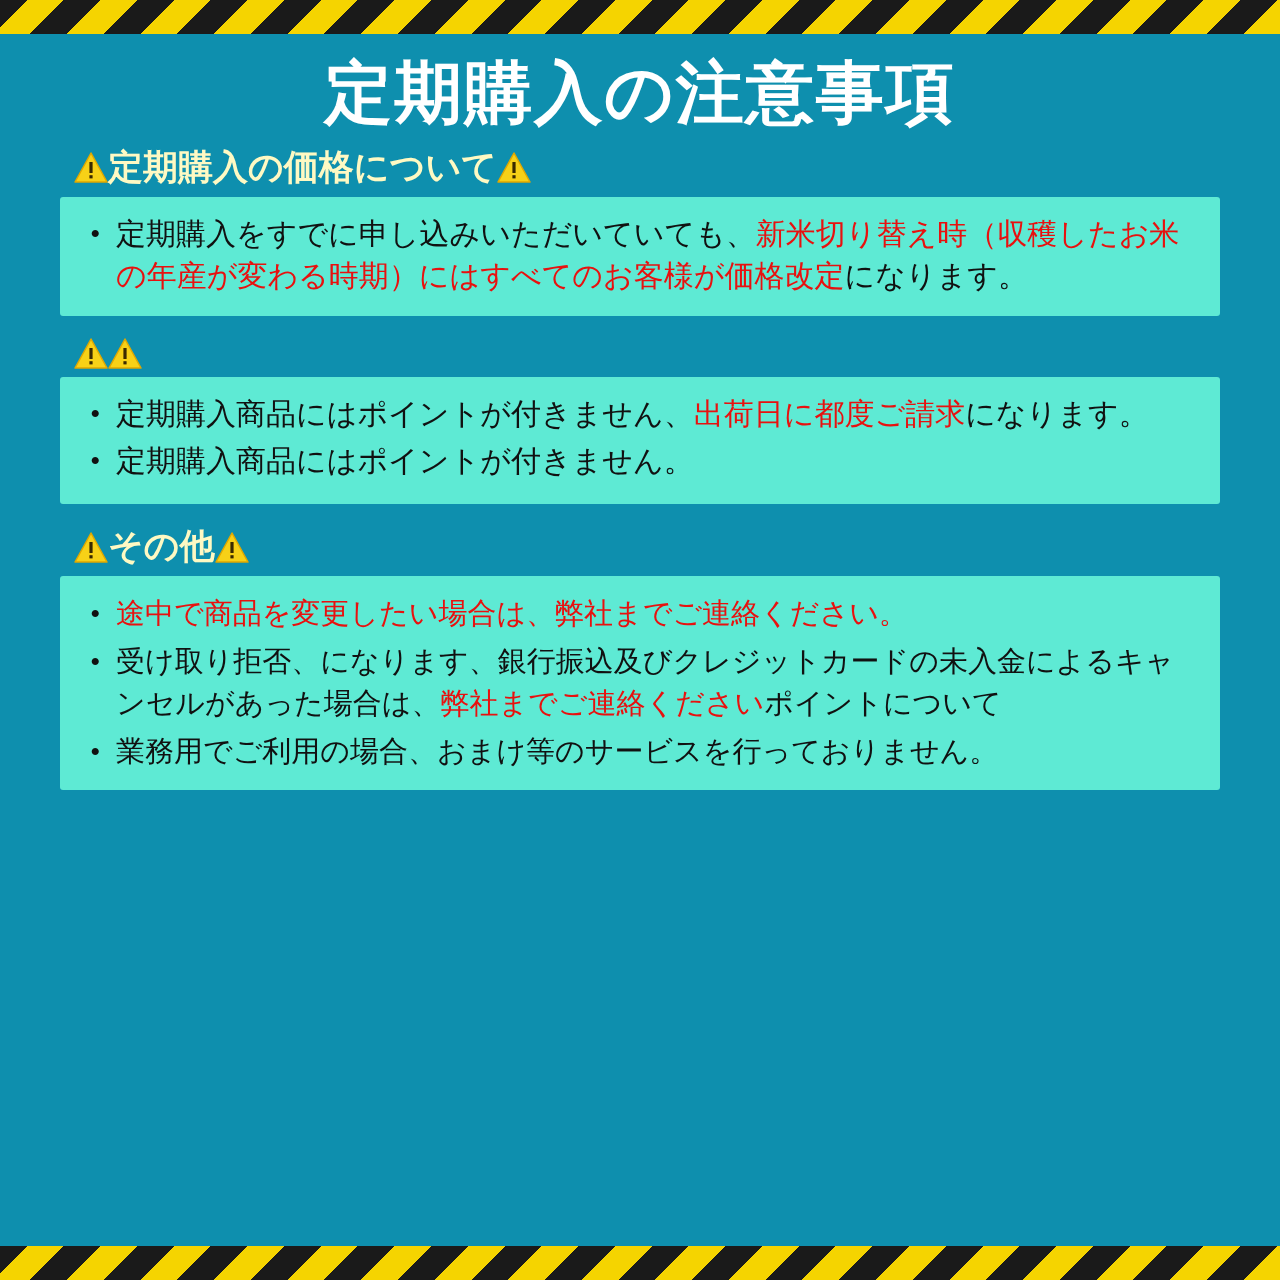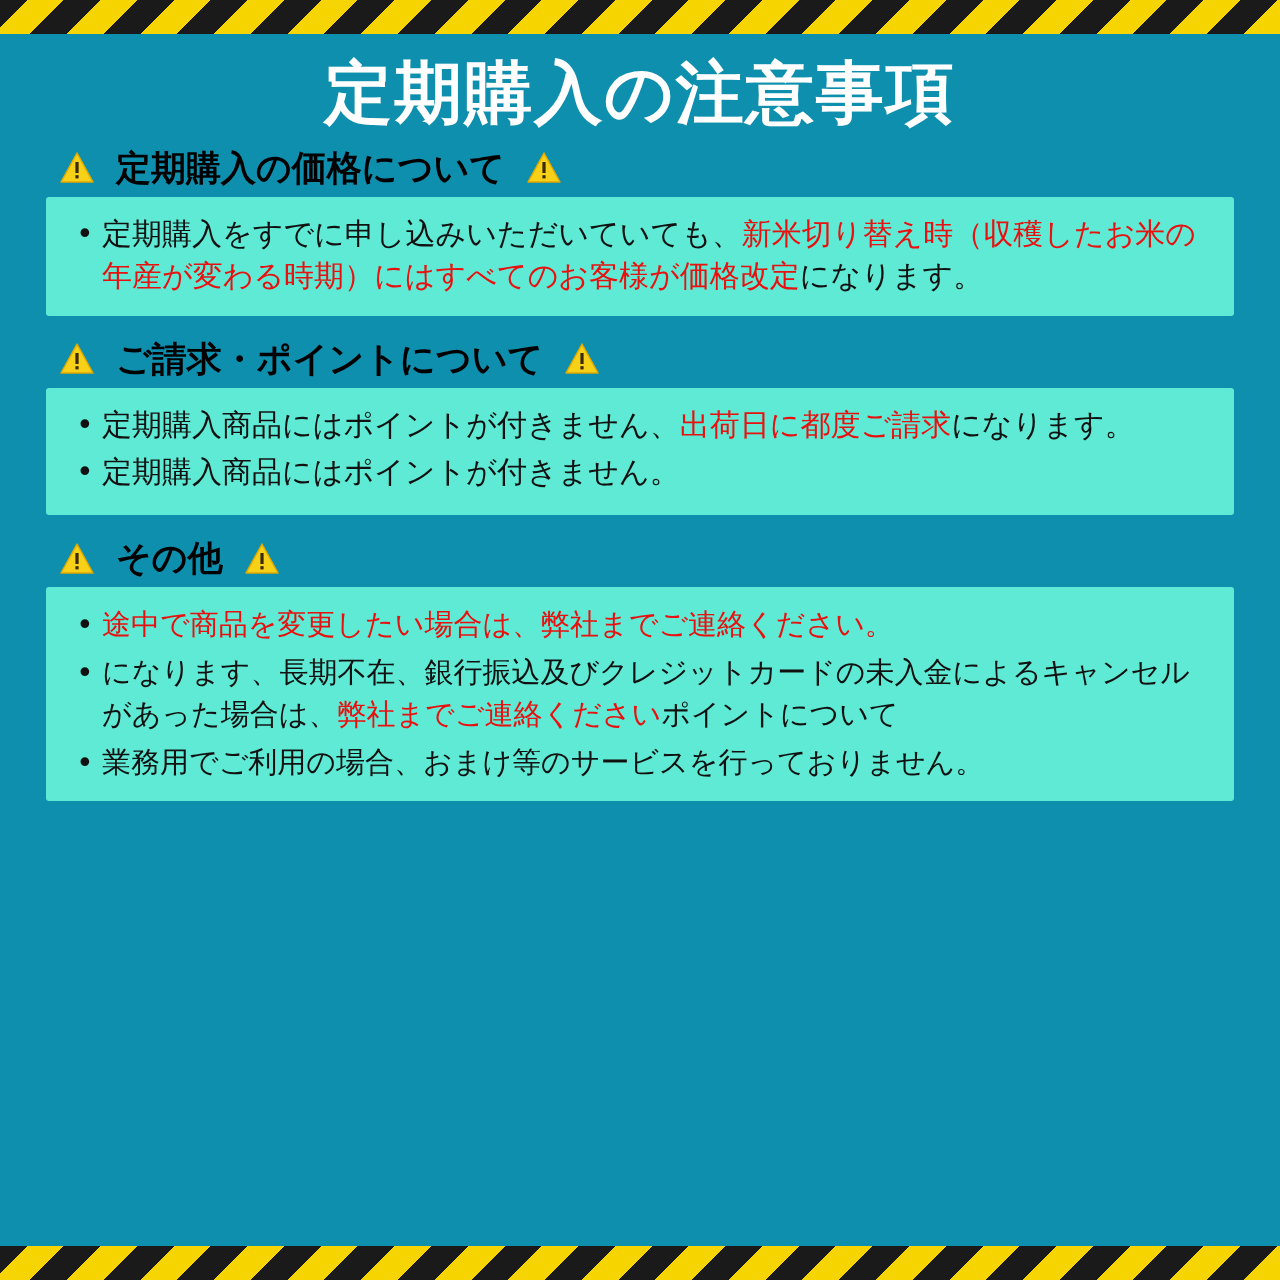--- a/index.html
+++ b/index.html
@@ -32,42 +32,43 @@
   .hazard.top { top: 0; }
   .hazard.bottom { bottom: 0; }
 
   .page {
     position: absolute;
     top: 34px;
     left: 0;
     width: 1280px;
     height: 988px;
     box-sizing: border-box;
-    padding: 0 46px;
+    padding: 0 60px;
+    font-family: Liberation Serif, serif;
   }
 
   
   .title {
     color: #ffffff;
     font-size: 68px;
     font-weight: bold;
     text-align: center;
     letter-spacing: 2px;
     line-height: 1.1;
     margin: 22px 0 16px 0;
   }
 
   
   .section-head {
-    color: #000000;
+    color: #fef9c3;
     font-size: 35px;
     font-weight: bold;
     display: flex;
     align-items: center;
-    gap: 22px;
+    gap: 0;
     margin: 0 0 8px 14px;
     line-height: 1.2;
   }
   .warn-icon {
     display: inline-block;
     width: 34px;
     height: 31px;
     position: relative;
     flex: none;
   }
@@ -144,21 +145,20 @@
   </div>
 
   <div class="section-head">
     <span class="warn-icon">
       <svg width="34" height="31" viewBox="0 0 34 31">
           <polygon points="17,1 33,30 1,30" fill="#f7d117" stroke="#e0a800" stroke-width="1.5" stroke-linejoin="round"></polygon>
           <rect x="15.4" y="10" width="3.2" height="11" fill="#3a2a00"></rect>
           <rect x="15.4" y="23.2" width="3.2" height="3.2" fill="#3a2a00"></rect>
         </svg>
     </span>
-    <span>ご請求・ポイントについて</span>
     <span class="warn-icon">
       <svg width="34" height="31" viewBox="0 0 34 31">
           <polygon points="17,1 33,30 1,30" fill="#f7d117" stroke="#e0a800" stroke-width="1.5" stroke-linejoin="round"></polygon>
           <rect x="15.4" y="10" width="3.2" height="11" fill="#3a2a00"></rect>
           <rect x="15.4" y="23.2" width="3.2" height="3.2" fill="#3a2a00"></rect>
         </svg>
     </span>
   </div>
   <div class="card compact">
     <ul>
@@ -187,21 +187,21 @@
           <rect x="15.4" y="23.2" width="3.2" height="3.2" fill="#3a2a00"></rect>
         </svg>
     </span>
   </div>
   <div class="card dense">
     <ul>
       <li>
         <span class="red">途中で商品を変更したい場合は、弊社までご連絡ください。</span>
       </li>
       <li>
-        <span>になります、長期不在、銀行振込及びクレジットカードの未入金によるキャンセルがあった場合は、</span><span class="red">弊社までご連絡ください</span><span>ポイントについて</span>
+        <span>受け取り拒否、になります、銀行振込及びクレジットカードの未入金によるキャンセルがあった場合は、</span><span class="red">弊社までご連絡ください</span><span>ポイントについて</span>
       </li>
       <li>
         <span>業務用でご利用の場合、おまけ等のサービスを行っておりません。</span>
       </li>
     </ul>
   </div>
 
 </div>
 
 <div class="hazard bottom"></div>

